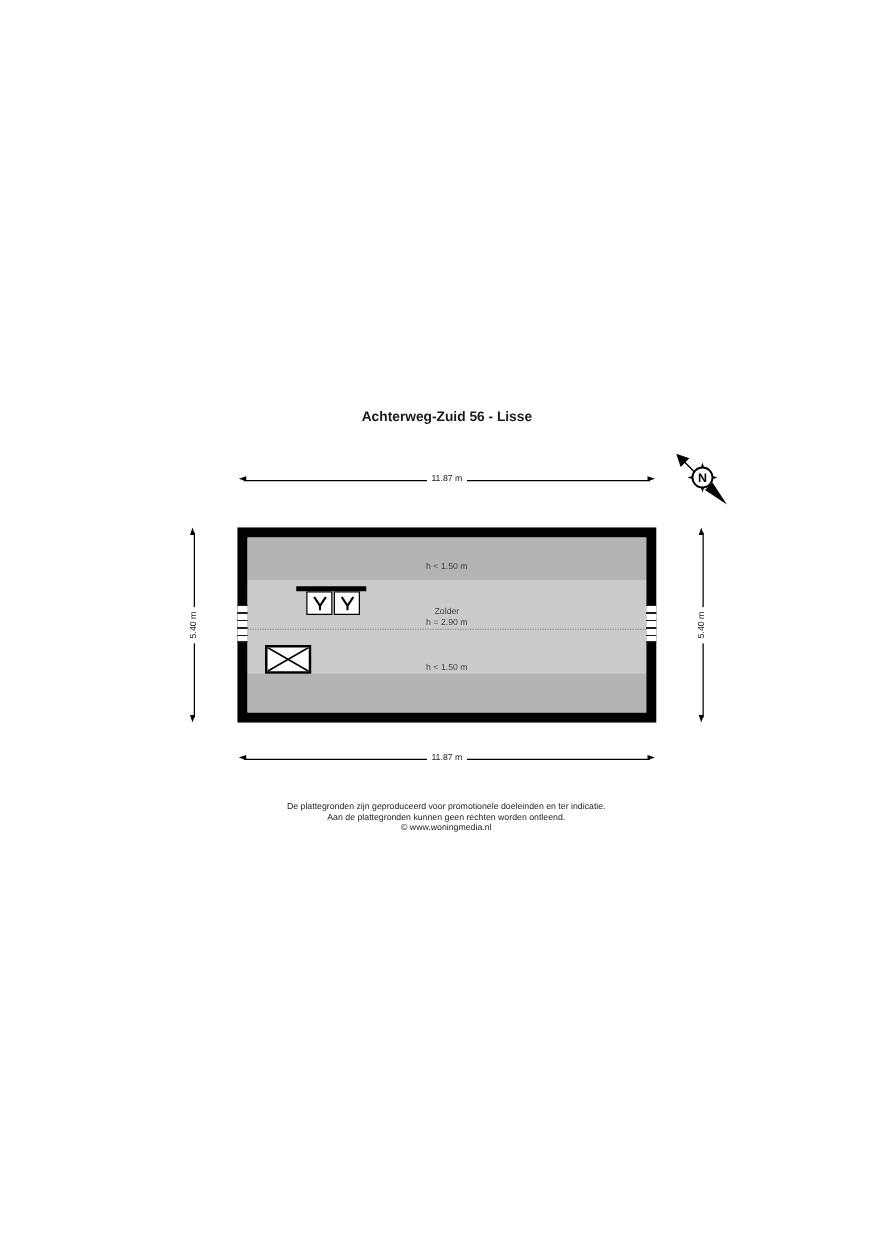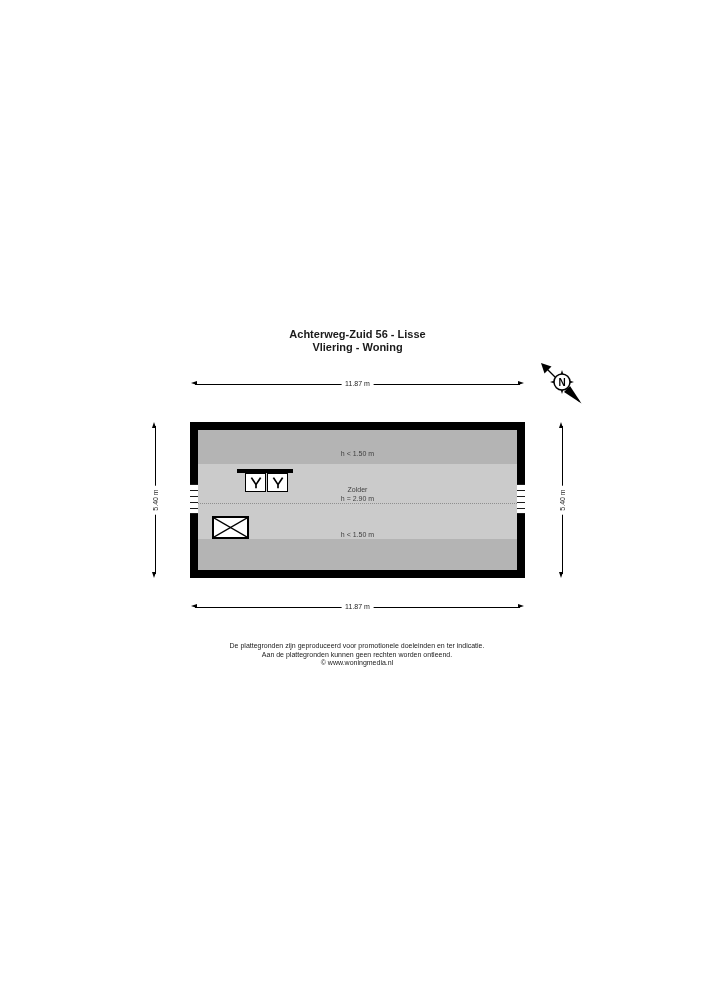--- a/index.html
+++ b/index.html
@@ -77,21 +77,20 @@
   .footer { position:absolute; left:95px; top:642px; width:500px; text-align:center; }
   .footer div { font-size:7px; color:#1a1a1a; line-height:8.5px; }
 </style>
 </head>
 <body>
 
 <div class="page">
 
   <div class="title">
     <div class="t1">Achterweg-Zuid 56 - Lisse</div>
-    <div class="t2">Vliering - Woning</div>
   </div>
 
   <svg class="compass" width="46" height="46" viewBox="0 0 46 46">
     <line x1="7" y1="7" x2="40" y2="40" stroke="#000" stroke-width="1.2"></line>
     <polygon points="2,2 12.5,5.5 5.5,12.5" fill="#000"></polygon>
     <polygon points="25,31 31,25 42.5,42.5" fill="#000"></polygon>
     <polygon points="23,9 26,18 35,21 26,24 23,33 20,24 11,21 20,18" fill="#0d0d0d"></polygon>
     <circle cx="23" cy="21" r="8" fill="#ffffff" stroke="#000" stroke-width="1.5"></circle>
     <text x="23" y="24.5" text-anchor="middle" font-size="10" font-weight="bold" font-family="Liberation Sans, sans-serif" fill="#000">N</text>
   </svg>

